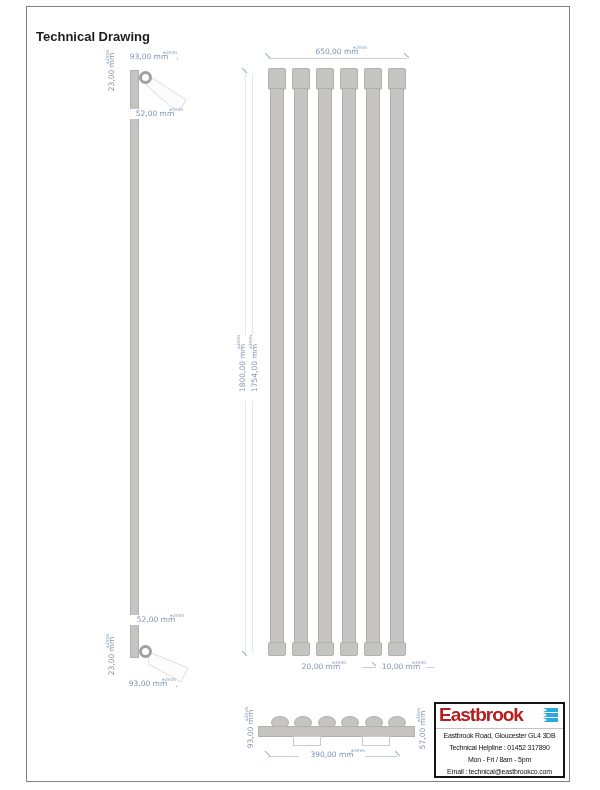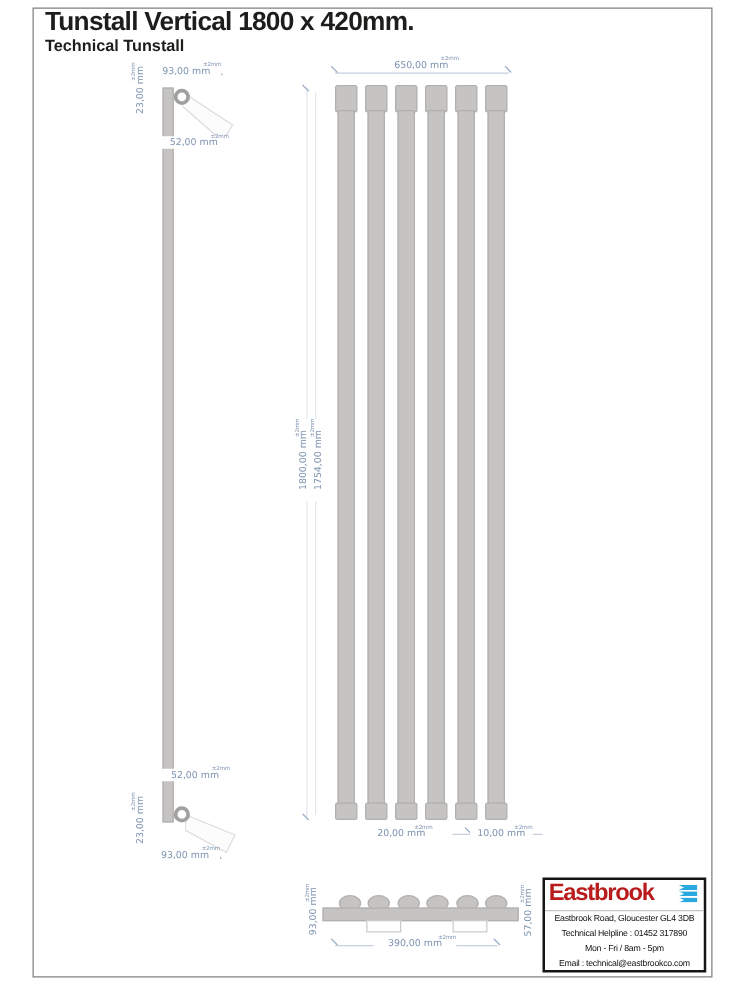--- a/index.html
+++ b/index.html
@@ -52,22 +52,21 @@
          clip-path:polygon(0 0,100% 0,100% 100%,0 100%,28% 50%);}
   .fsep{position:absolute;left:436px;top:728px;width:127px;height:1px;background:#c4c4c4;}
   .frow{position:absolute;left:435px;width:129px;height:11px;text-align:center;
         font-size:7px;letter-spacing:-0.2px;color:#111;line-height:11px;}
 </style>
 </head>
 <body>
 
 <div class="sheet">
   <div class="border"></div>
-  <h1 class="title">Tunstall Vertical 1800 x 420mm.</h1>
-  <h2 class="subtitle">Technical Tunstall</h2>
+  <h2 class="subtitle">Technical Drawing</h2>
 
   <div class="part sv-bar"></div>
   <div class="port" style="left:139px;top:71px"></div>
   <div class="port" style="left:139px;top:645px"></div>
   <svg class="leader" style="left:146px;top:73px" width="44" height="42" viewBox="0 0 44 42">
     <polygon points="2,2 40,27 32,40 0,12" fill="#fcfcfc" stroke="#dcdcdc" stroke-width="1"></polygon>
   </svg>
   <svg class="leader" style="left:148px;top:650px" width="44" height="34" viewBox="0 0 44 34">
     <polygon points="1,2 40,18 33,32 0,14" fill="#fcfcfc" stroke="#dcdcdc" stroke-width="1"></polygon>
   </svg>

